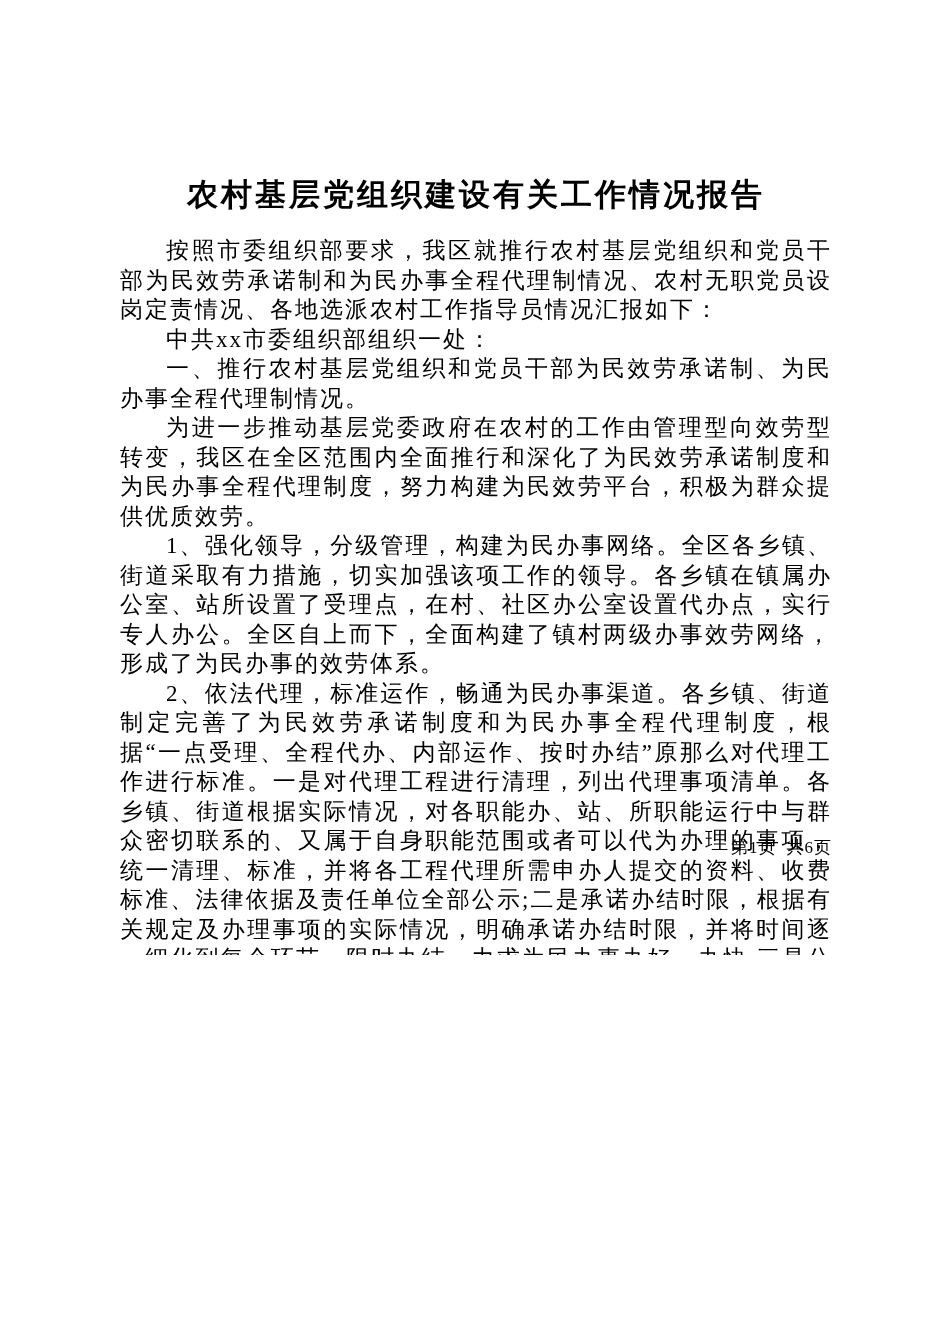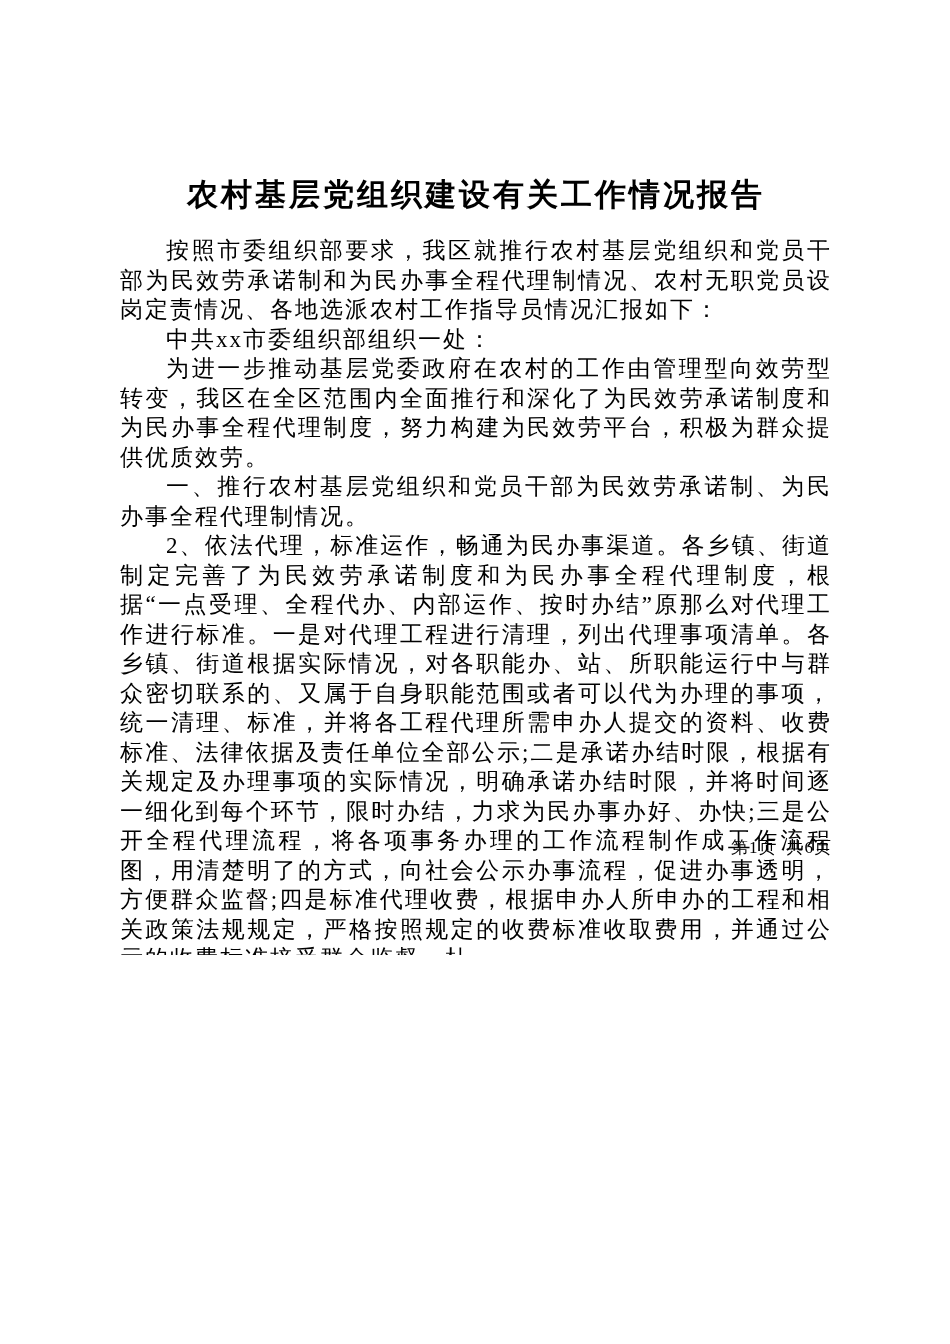--- a/index.html
+++ b/index.html
@@ -58,21 +58,22 @@
 </style>
 </head>
 <body>
 
 <div class="page">
 
   <h1 class="doc-title"><span>农村基层党组织建设有关工作情况报告</span></h1>
 
   <p class="para">按照市委组织部要求，我区就推行农村基层党组织和党员干部为民效劳承诺制和为民办事全程代理制情况、农村无职党员设岗定责情况、各地选派农村工作指导员情况汇报如下：</p>
   <p class="para">中共xx市委组织部组织一处：</p>
+  <p class="para">一、推行农村基层党组织和党员干部为民效劳承诺制、为民办事全程代理制情况。</p>
   <p class="para">为进一步推动基层党委政府在农村的工作由管理型向效劳型转变，我区在全区范围内全面推行和深化了为民效劳承诺制度和为民办事全程代理制度，努力构建为民效劳平台，积极为群众提供优质效劳。</p>
-  <p class="para">一、推行农村基层党组织和党员干部为民效劳承诺制、为民办事全程代理制情况。</p>
+  <p class="para">1、强化领导，分级管理，构建为民办事网络。全区各乡镇、街道采取有力措施，切实加强该项工作的领导。各乡镇在镇属办公室、站所设置了受理点，在村、社区办公室设置代办点，实行专人办公。全区自上而下，全面构建了镇村两级办事效劳网络，形成了为民办事的效劳体系。</p>
   <p class="para">2、依法代理，标准运作，畅通为民办事渠道。各乡镇、街道制定完善了为民效劳承诺制度和为民办事全程代理制度，根据“一点受理、全程代办、内部运作、按时办结”原那么对代理工作进行标准。一是对代理工程进行清理，列出代理事项清单。各乡镇、街道根据实际情况，对各职能办、站、所职能运行中与群众密切联系的、又属于自身职能范围或者可以代为办理的事项，统一清理、标准，并将各工程代理所需申办人提交的资料、收费标准、法律依据及责任单位全部公示;二是承诺办结时限，根据有关规定及办理事项的实际情况，明确承诺办结时限，并将时间逐一细化到每个环节，限时办结，力求为民办事办好、办快;三是公开全程代理流程，将各项事务办理的工作流程制作成工作流程图，用清楚明了的方式，向社会公示办事流程，促进办事透明，方便群众监督;四是标准代理收费，根据申办人所申办的工程和相关政策法规规定，严格按照规定的收费标准收取费用，并通过公示的收费标准接受群众监督，杜</p>
 
   <div class="footer">
     <span>第1页</span><span class="sep"></span><span>共6页</span>
   </div>
 
 </div>
 
 </body></html>

